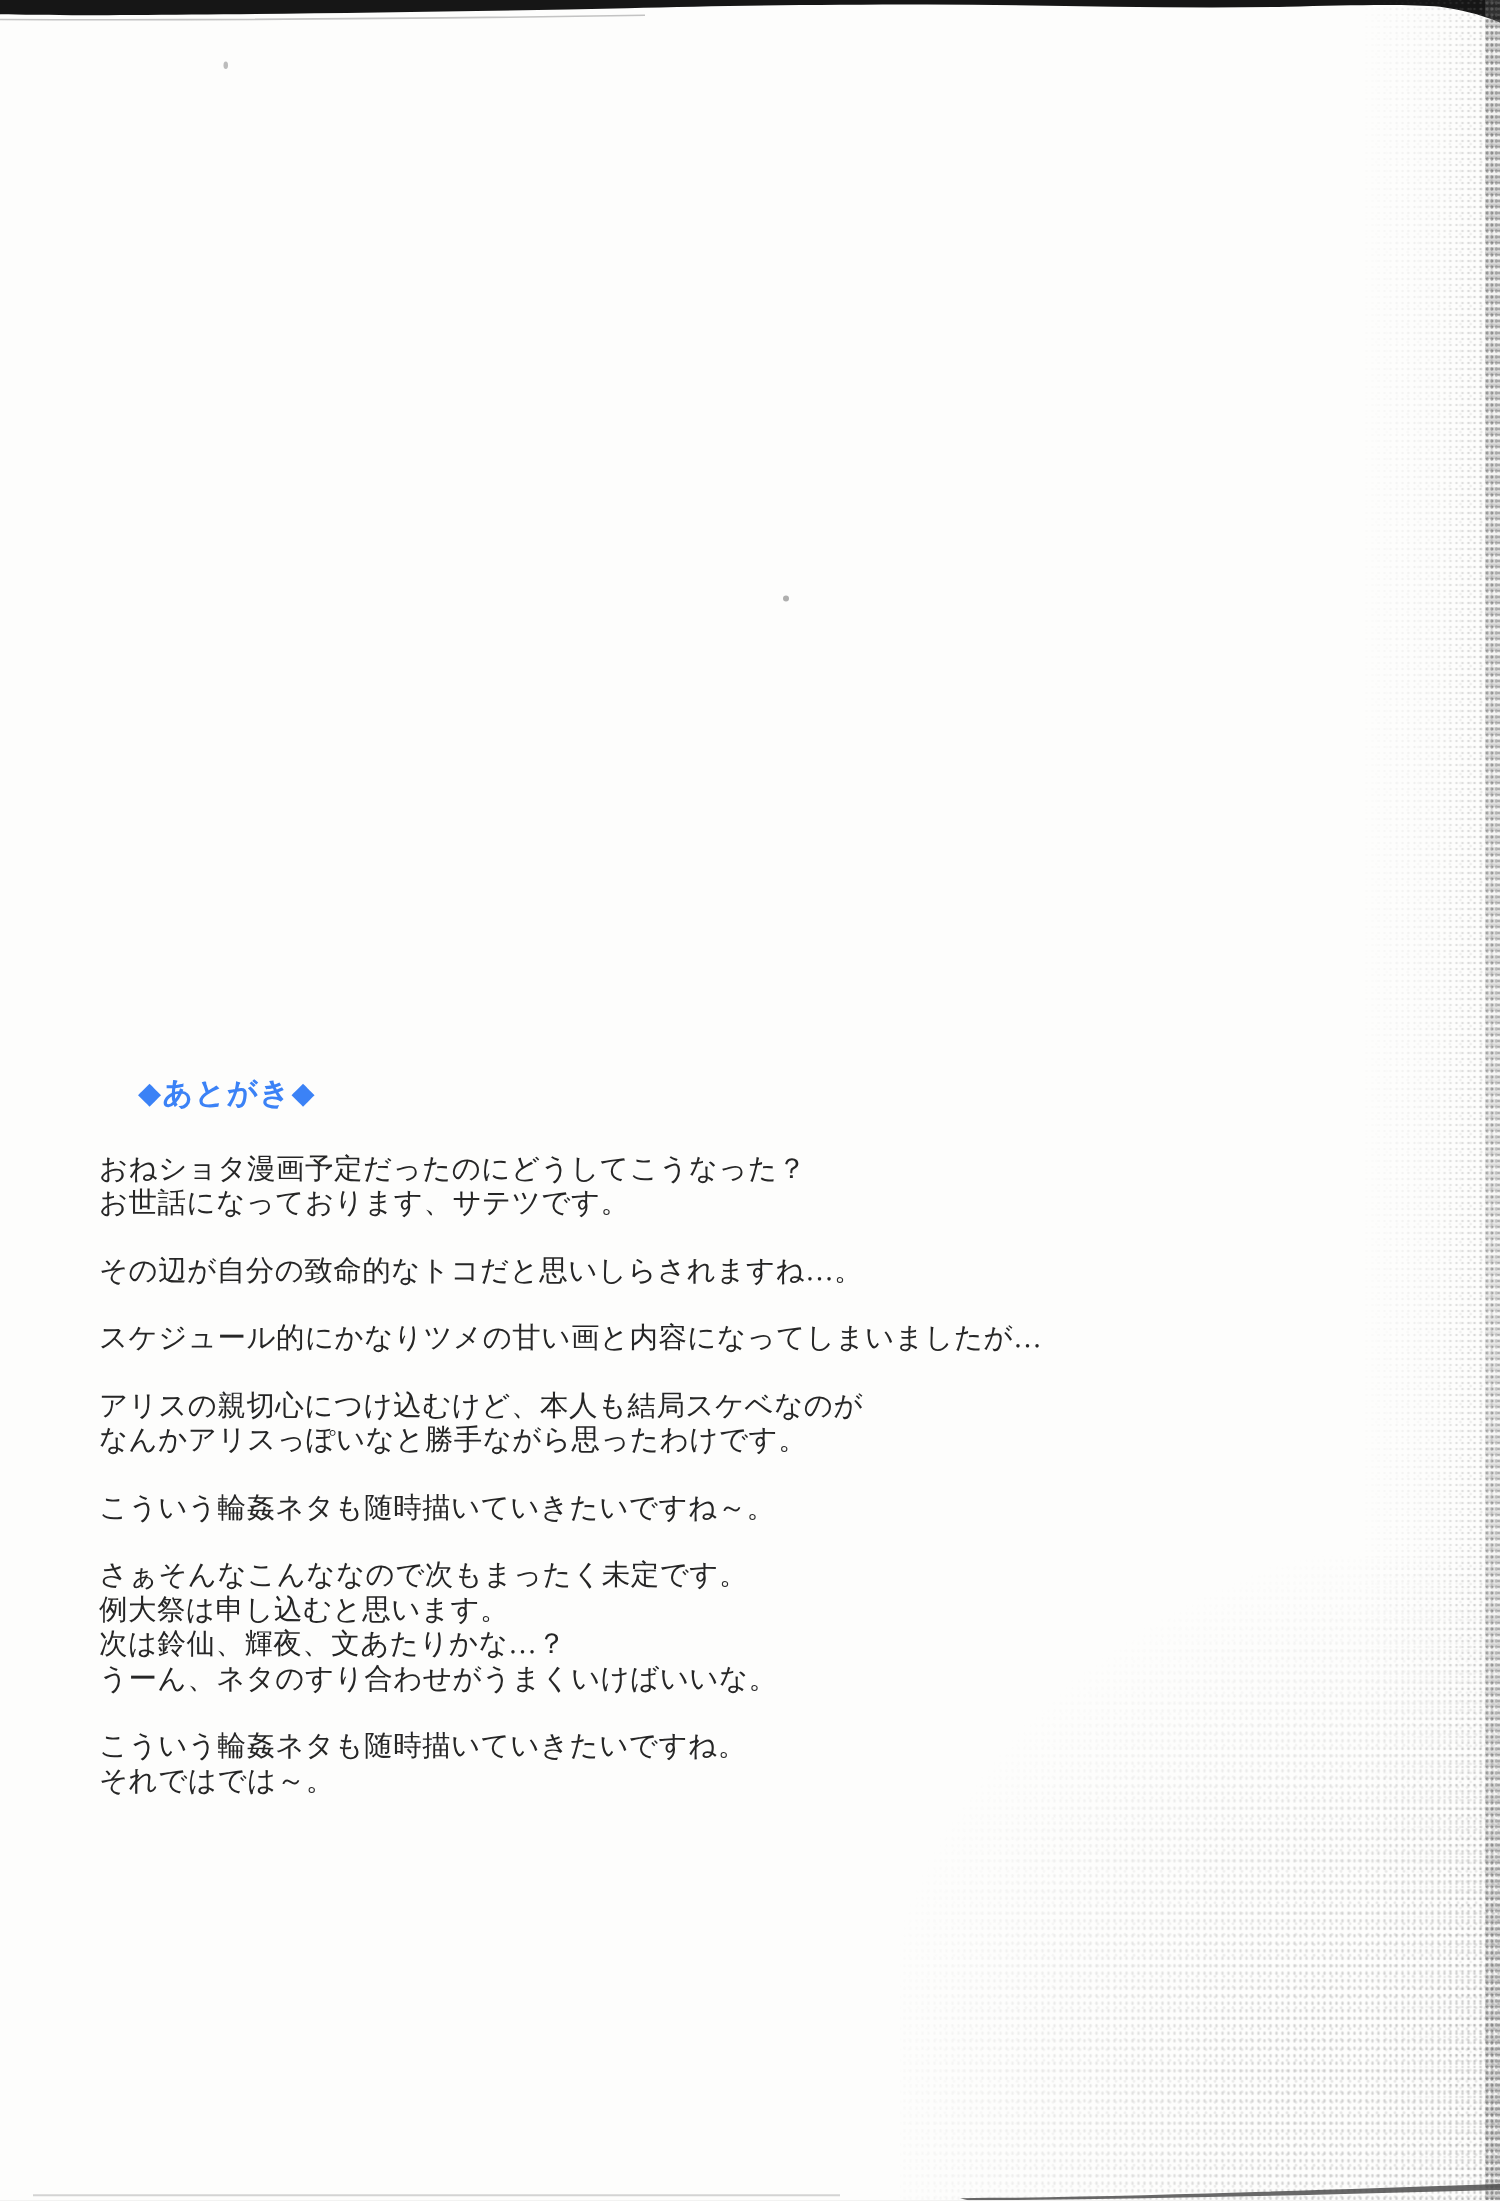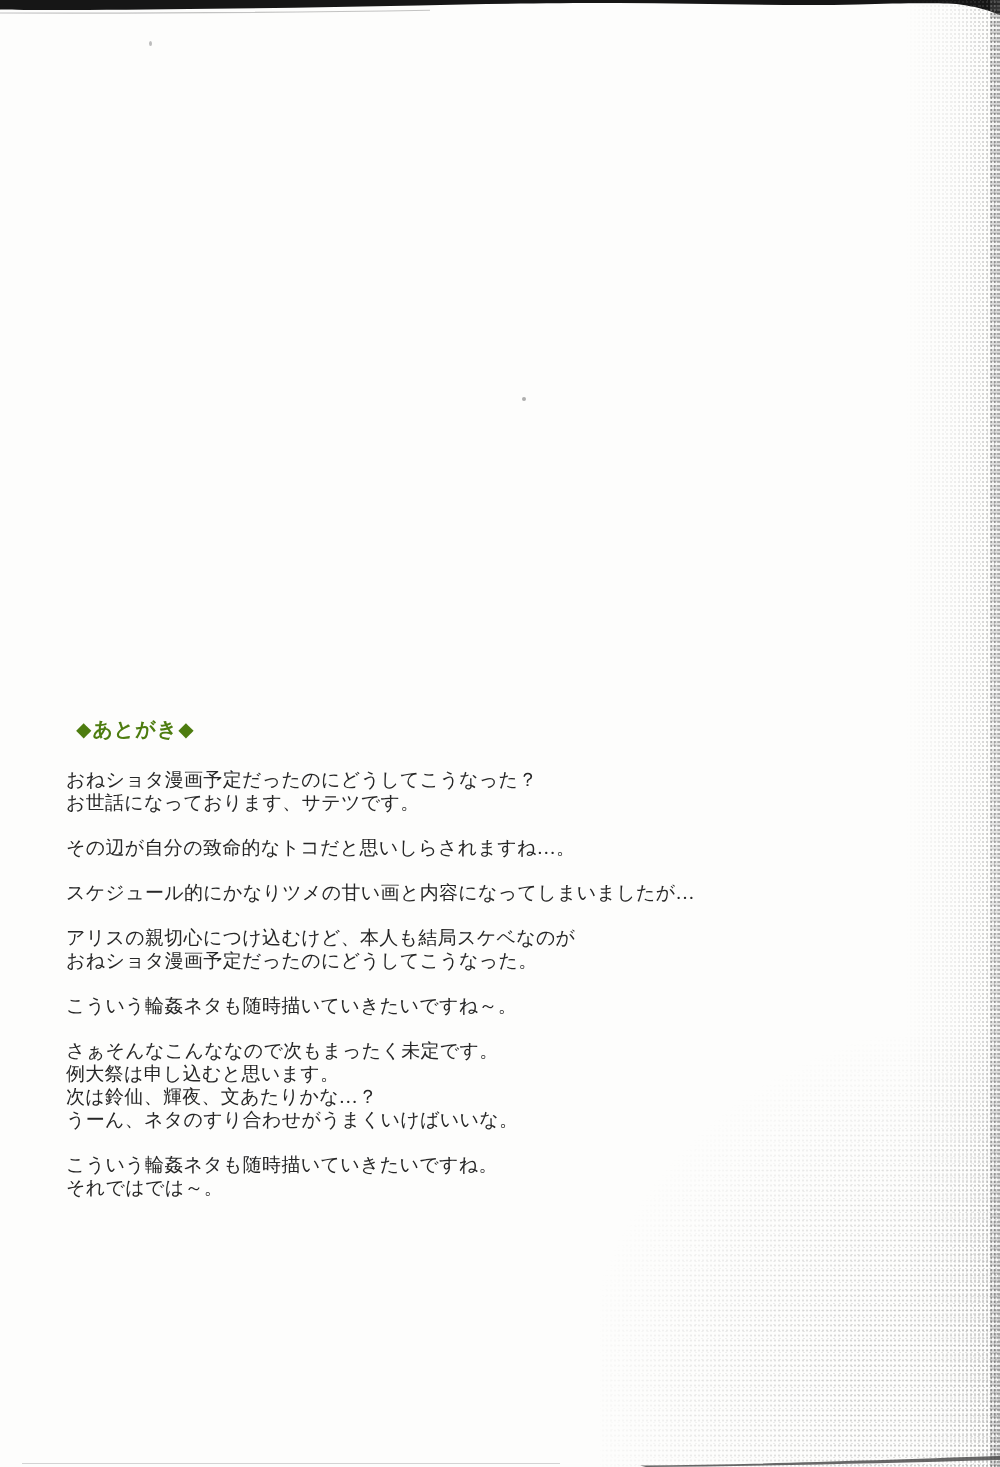--- a/index.html
+++ b/index.html
@@ -73,23 +73,23 @@
     left: 66px;
     top: 718px;
     width: 880px;
     color: #262626;
     font-size: 19px;
     line-height: 23px;
   }
   .heading {
     font-size: 20px;
     font-weight: bold;
-    margin: 0 0 27px 10px;
+    margin: 0 0 27px 26px;
     letter-spacing: 1px;
-    color: #4d7c0f;
+    color: #3b82f6;
   }
   .para { margin: 0 0 22px 0; }
   .line { white-space: nowrap; letter-spacing: 0.3px; }
 </style>
 </head>
 <body>
 
 <div class="page">
 
   <svg class="scan-top" viewBox="0 0 1000 34" preserveAspectRatio="none" aria-hidden="true">
@@ -122,21 +122,21 @@
     <div class="para">
       <div class="line">その辺が自分の致命的なトコだと思いしらされますね…。</div>
     </div>
 
     <div class="para">
       <div class="line">スケジュール的にかなりツメの甘い画と内容になってしまいましたが…</div>
     </div>
 
     <div class="para">
       <div class="line">アリスの親切心につけ込むけど、本人も結局スケベなのが</div>
-      <div class="line">おねショタ漫画予定だったのにどうしてこうなった。</div>
+      <div class="line">なんかアリスっぽいなと勝手ながら思ったわけです。</div>
     </div>
 
     <div class="para">
       <div class="line">こういう輪姦ネタも随時描いていきたいですね～。</div>
     </div>
 
     <div class="para">
       <div class="line">さぁそんなこんななので次もまったく未定です。</div>
       <div class="line">例大祭は申し込むと思います。</div>
       <div class="line">次は鈴仙、輝夜、文あたりかな…？</div>

